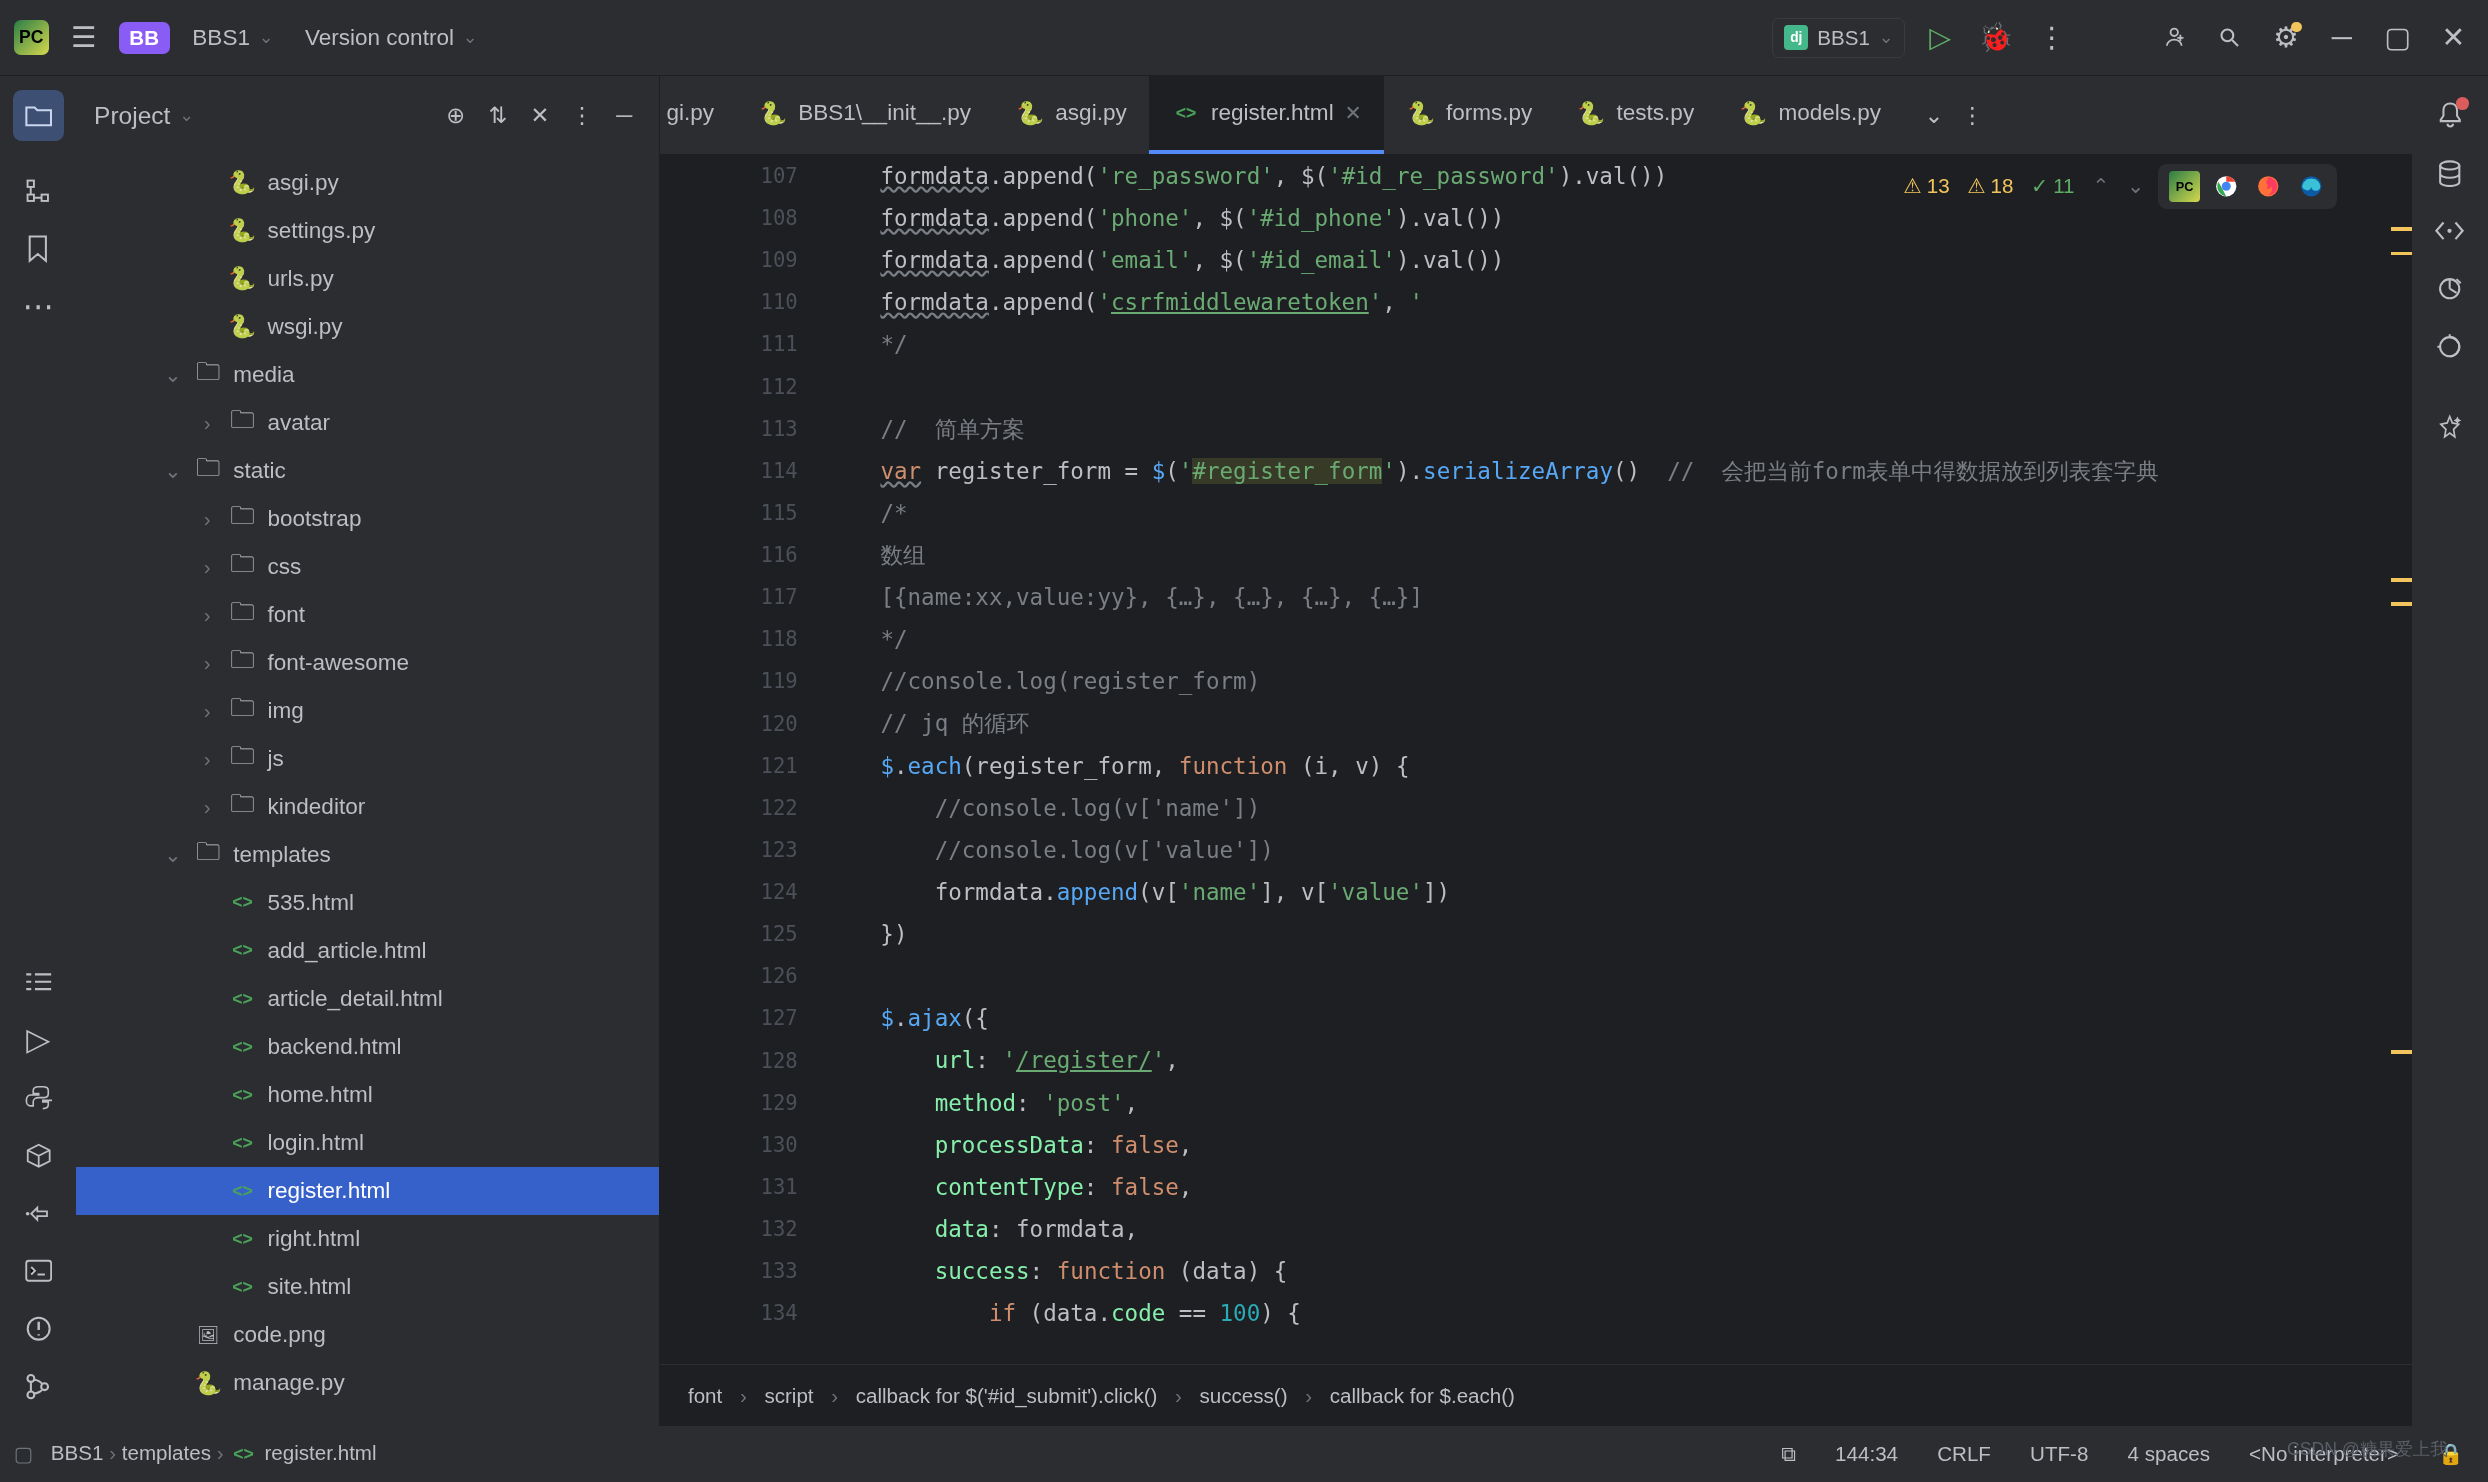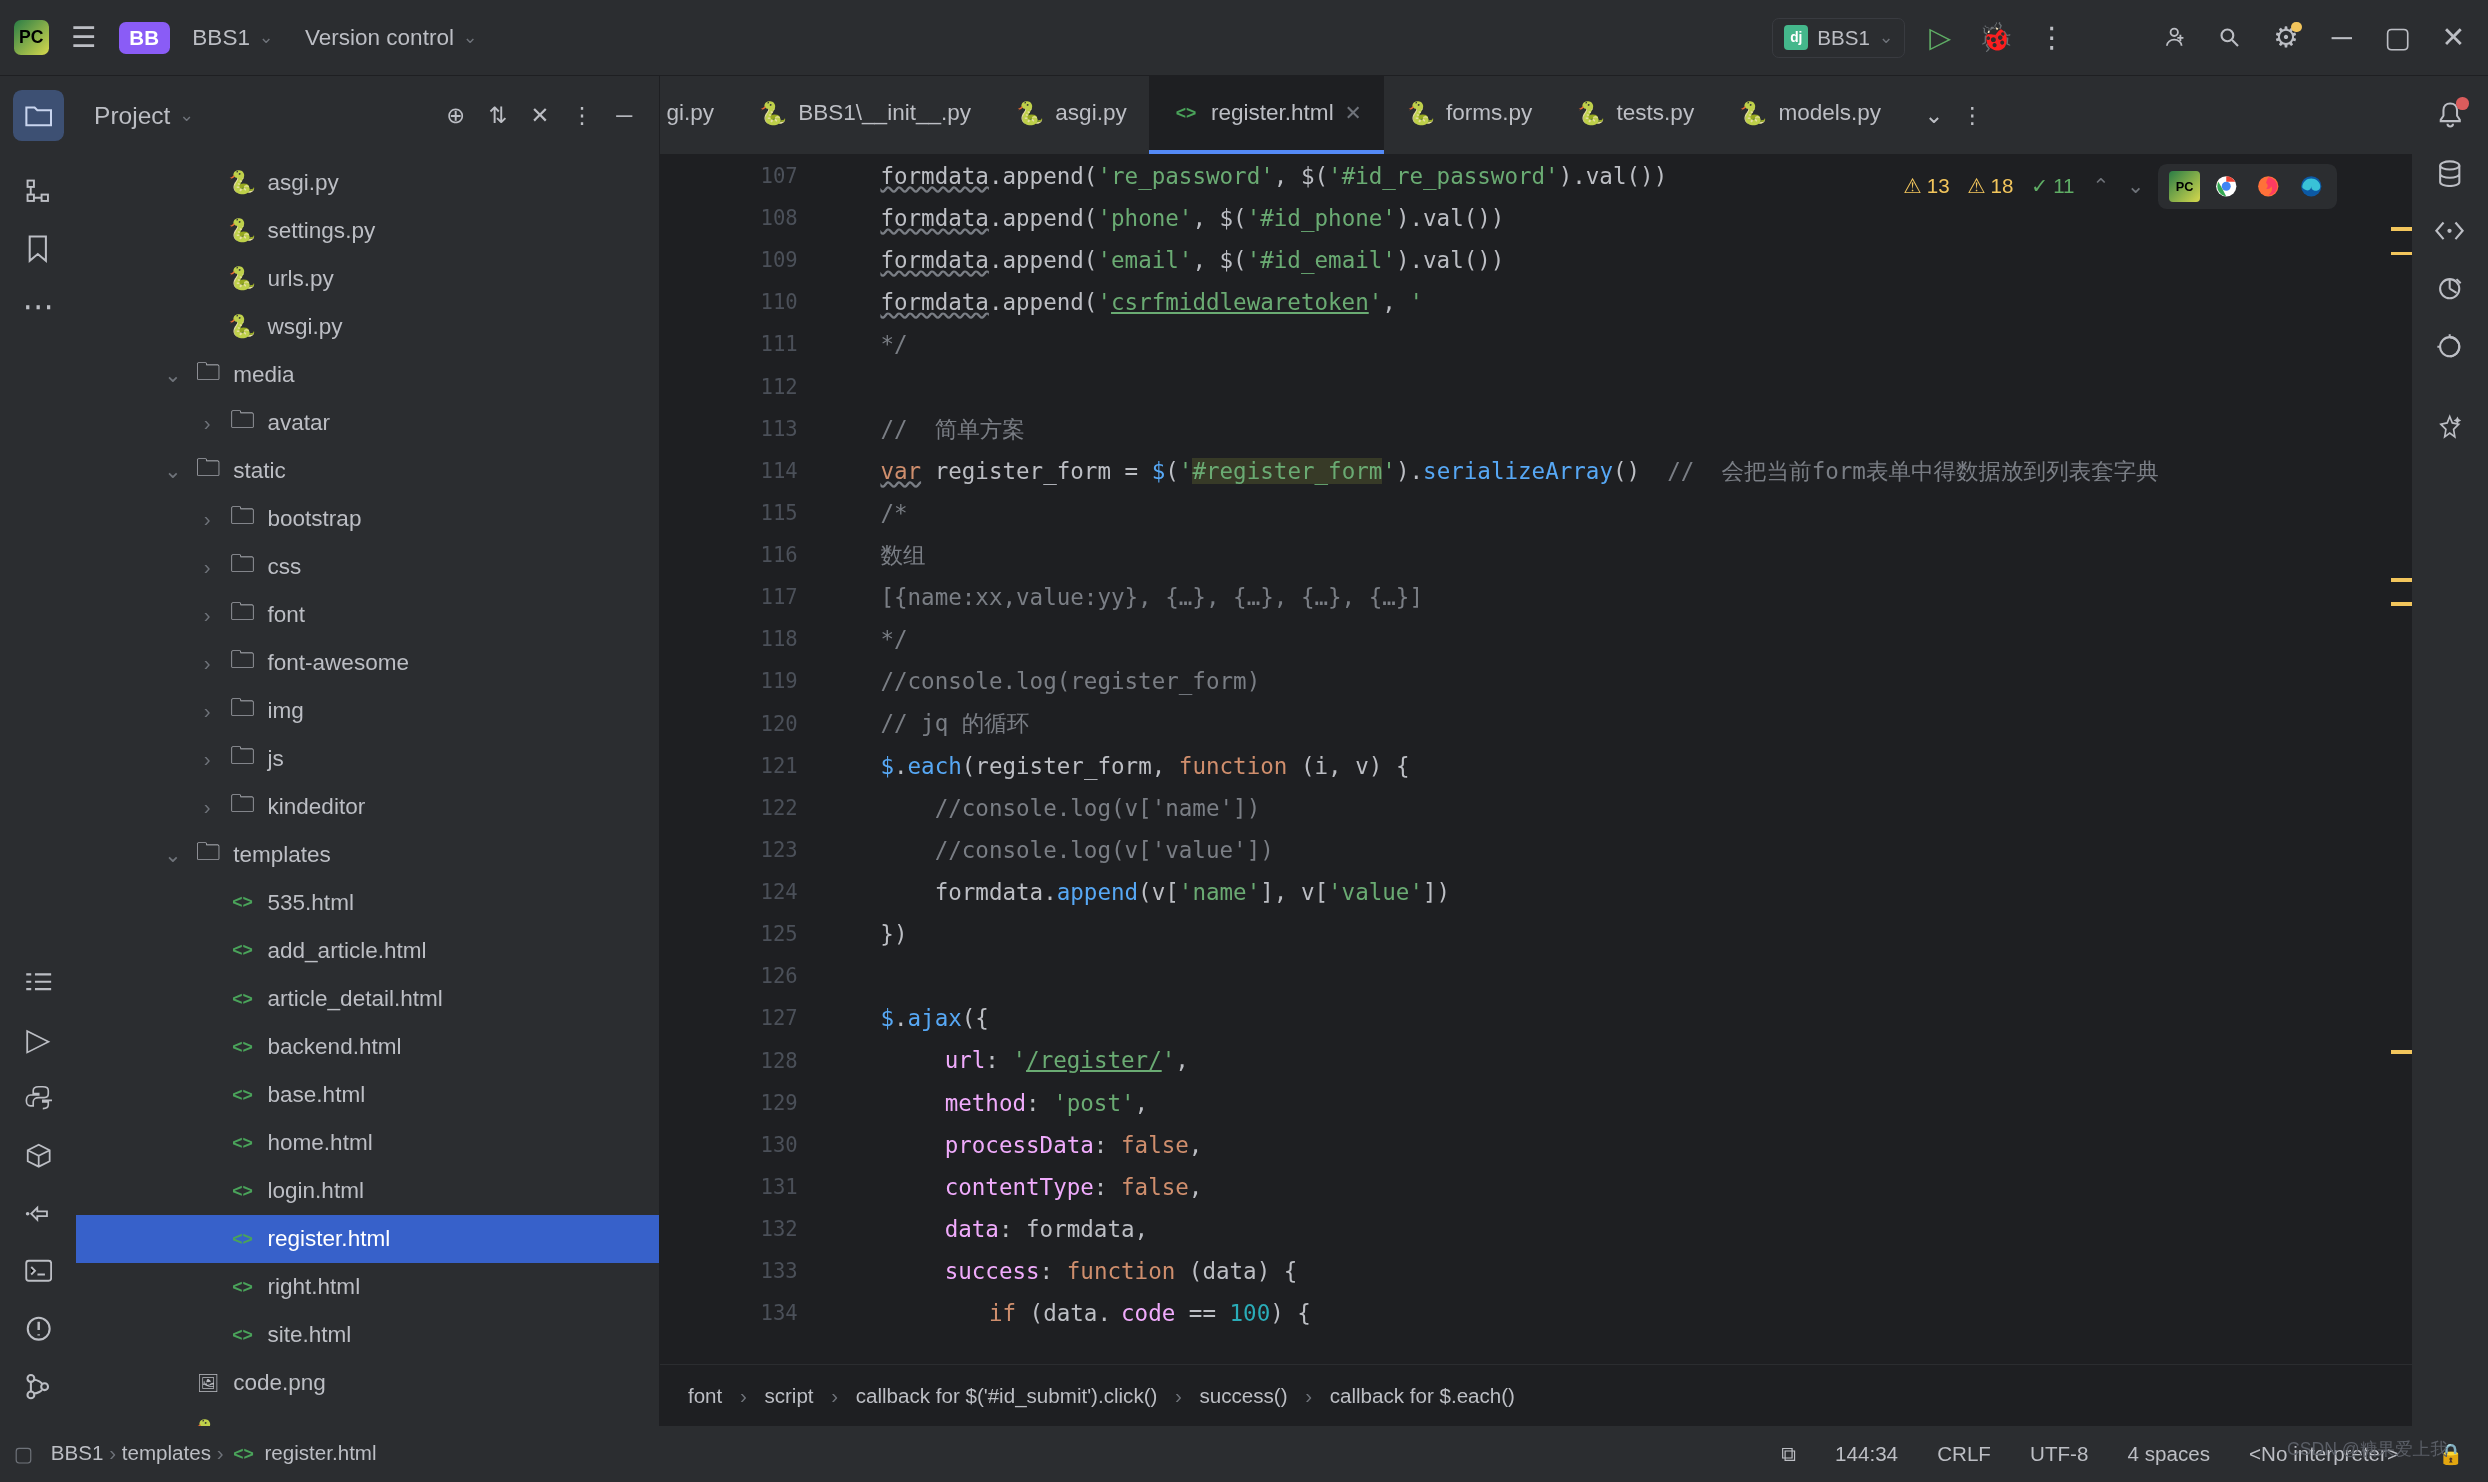--- a/index.html
+++ b/index.html
@@ -51,21 +51,21 @@
 .code-area { flex:1; display:flex; overflow:hidden; position:relative; }
 .gutter { width:12.1rem; padding-right:2.9rem;margin-left:48px; }
 .gutter .ln { height:4.3rem; display:flex; align-items:center; justify-content:flex-end; color:#4b5059; font-size:2.1rem; font-family:Menlo,Consolas,monospace; }
 .code { flex:1; overflow:hidden; font-family:Menlo,Consolas,monospace; font-size:2.3rem; line-height:4.3rem; position:relative; white-space:pre; }
 .code-line { height:4.3rem; }
 .c-comment { color:#7a7e85; }
 .c-keyword { color:#cf8e6d; }
 .c-string { color:#6aab73; }
 .c-number { color:#2aacb8; }
 .c-func { color:#57a8f5; }
-.c-prop { color:#f0abfc;margin-left:10px; }
+.c-prop { color:#86efac; }
 .c-underline { text-decoration:underline wavy #7a7e85; text-decoration-skip-ink:none; }
 .c-link { text-decoration:underline; }
 .c-hl { background:#373a27; }
 .overlay { position:absolute; top:0.9rem; right:7.6rem; display:flex; gap:1.4rem; align-items:center; }
 .inspections { display:flex; gap:1.8rem; align-items:center; font-size:2.1rem; }
 .insp-item { display:flex; align-items:center; gap:0.5rem; }
 .browser-icons { display:flex; gap:1.1rem; background:#2b2d30; border-radius:0.9rem; padding:0.7rem 1.1rem; }
 .bicon { width:3.2rem; height:3.2rem; border-radius:50%; display:flex; align-items:center; justify-content:center; font-size:2.3rem; }
 .minimap { position:absolute; right:0; top:0; bottom:0; width:2.7rem; }
 .mm-mark { position:absolute; right:0; width:2.1rem; height:0.4rem; }
@@ -293,25 +293,20 @@
           </div>
           <div class="node" style="padding-left: 12.3rem;">
             <span class="arrow"></span>
             <span class="ficon html"></span>
             <span>article_detail.html</span>
           </div>
           <div class="node" style="padding-left: 12.3rem;">
             <span class="arrow"></span>
             <span class="ficon html"></span>
             <span>backend.html</span>
-          </div>
-          <div class="node" style="padding-left: 12.3rem;">
-            <span class="arrow"></span>
-            <span class="ficon html"></span>
-            <span>base.html</span>
           </div>
           <div class="node" style="padding-left: 12.3rem;">
             <span class="arrow"></span>
             <span class="ficon html"></span>
             <span>home.html</span>
           </div>
           <div class="node" style="padding-left: 12.3rem;">
             <span class="arrow"></span>
             <span class="ficon html"></span>
             <span>login.html</span>

